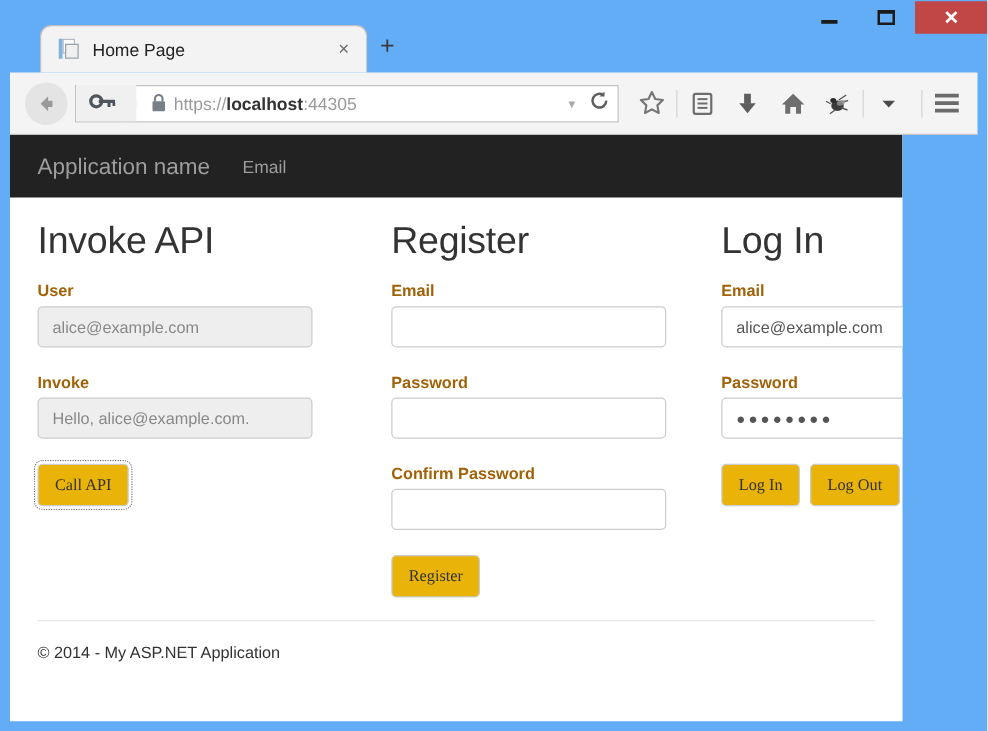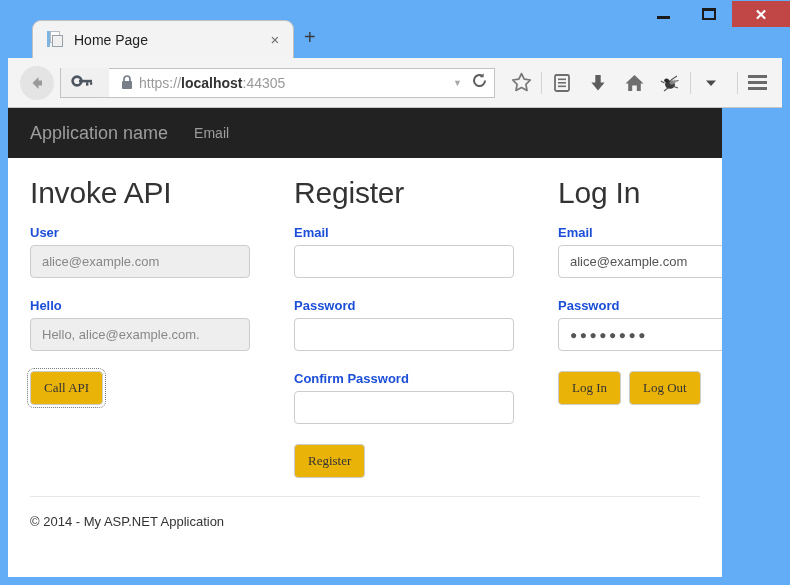--- a/index.html
+++ b/index.html
@@ -298,36 +298,36 @@
     display: flex;
     padding-top: 18px;
     gap: 44px;
   }
   .col {
     width: 250px;
     box-sizing: border-box;
     padding-right: 0;
   }
   .col-1 { margin-right: 0; width: 250px; }
-  .col-2 { margin-right: 0; width: 240px; }
+  .col-2 { margin-right: 0; width: 240px; margin-left: 19px; }
   .col-3 { width: 240px; }
 
   h1.col-heading {
     font-size: 30px;
     font-weight: normal;
     color: #333333;
     margin: 0 0 16px 0;
     line-height: 1.1;
     letter-spacing: -0.2px;
   }
   .field-label {
     display: block;
     font-size: 13px;
     font-weight: bold;
-    color: #1d4ed8;
+    color: #a16207;
     margin-bottom: 5px;
   }
   .form-input {
     display: block;
     width: 220px;
     height: 33px;
     box-sizing: border-box;
     border: 1px solid #cccccc;
     border-radius: 4px;
     padding: 6px 11px;
@@ -500,21 +500,21 @@
 
     <div class="container">
       <div class="row">
 
         <div class="col col-1">
           <h1 class="col-heading">Invoke API</h1>
 
           <label class="field-label">User</label>
           <input class="form-input readonly" type="text" readonly="" value="alice@example.com" style="">
 
-          <label class="field-label">Hello</label>
+          <label class="field-label">Invoke</label>
           <input class="form-input readonly" type="text" readonly="" value="Hello, alice@example.com." style="">
 
           <button class="btn focused">Call API</button>
         </div>
 
         <div class="col col-2">
           <h1 class="col-heading">Register</h1>
 
           <label class="field-label">Email</label>
           <input class="form-input" type="text" value="" style="">

